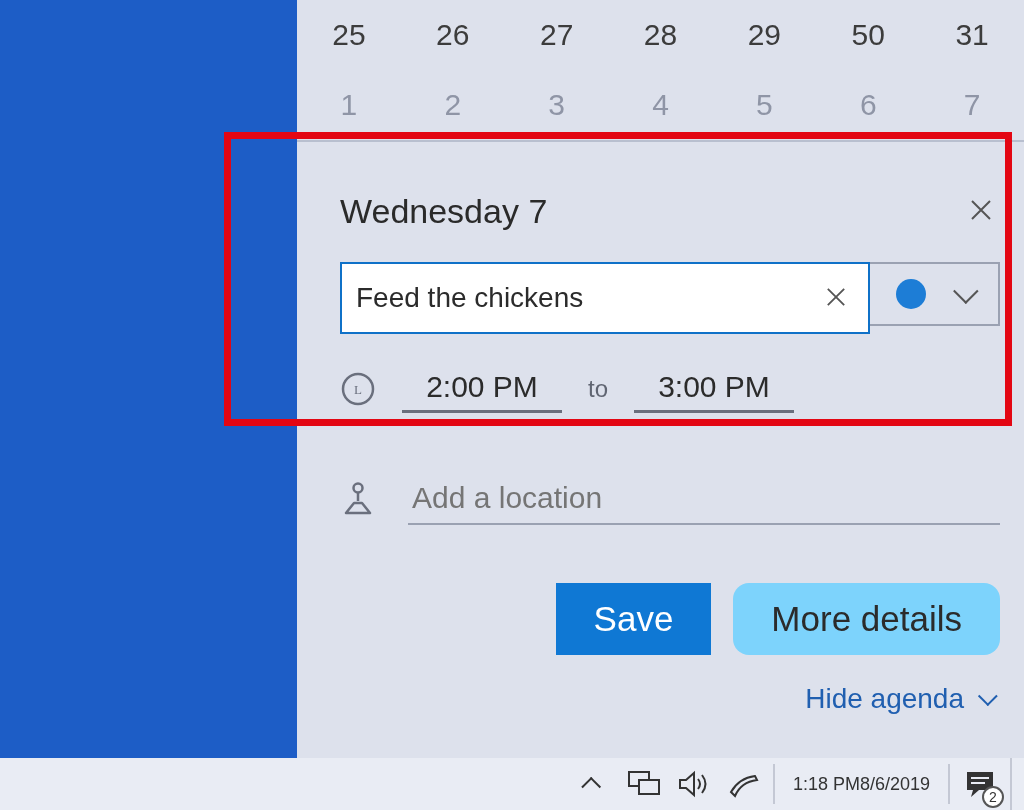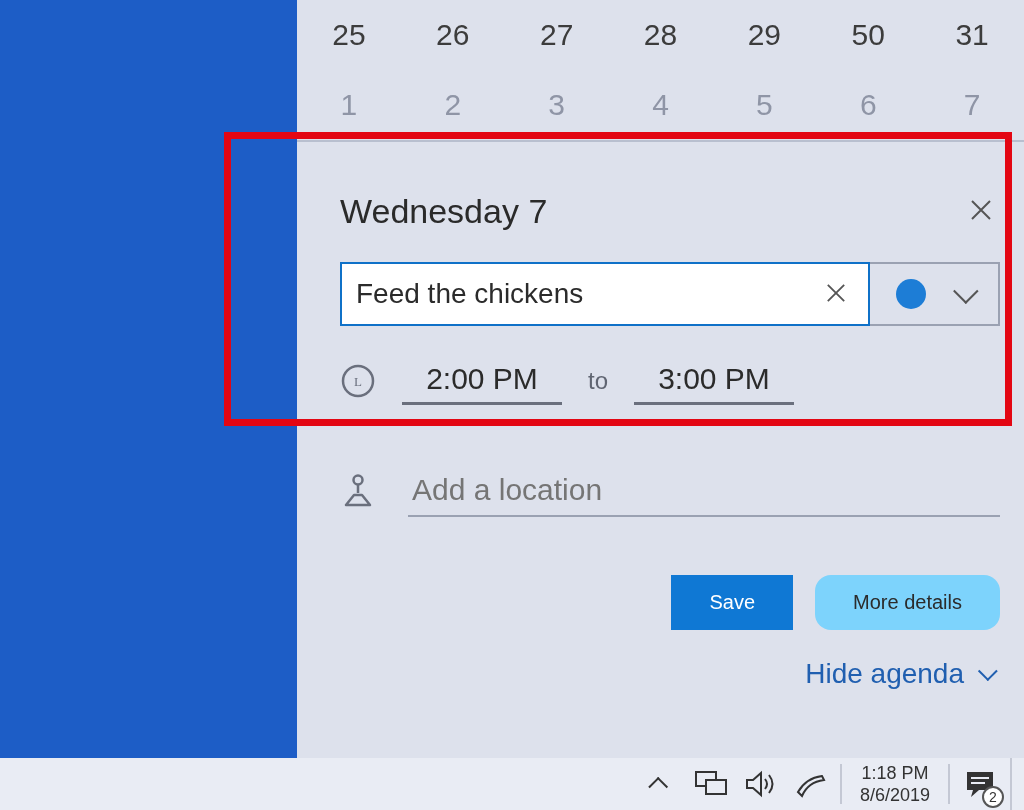--- a/index.html
+++ b/index.html
@@ -62,21 +62,21 @@
     line-height: 1;
   }
 
   .title-row { display: flex; gap: 0; margin-bottom: 30px; }
   .title-input-wrap {
     flex: 1;
     display: flex;
     align-items: center;
     background: #fff;
     border: 2px solid #0f71c8;
-    height: 64px;
+    height: 72px;
     padding: 0 14px;
   }
   .title-input {
     flex: 1;
     border: none;
     outline: none;
     font-size: 28px;
     color: #2b2b2b;
     background: transparent;
   }
@@ -151,21 +151,21 @@
     outline: none;
   }
 
   .buttons-row {
     display: flex;
     justify-content: flex-end;
     gap: 22px;
     margin-bottom: 28px;
   }
   .btn {
-    font-size: 20px;
+    font-size: 35px;
     padding: 16px 38px;
     border: none;
     cursor: pointer;
   }
   .btn-primary { background: #0f78d4; color: #fff; }
   .btn-secondary { background: #7dd3fc; color: #2b2b2b; border-radius: 16px; }
 
   .hide-agenda-row {
     display: flex;
     justify-content: flex-end;
@@ -208,21 +208,21 @@
     display: flex; align-items: center; justify-content: center;
     cursor: pointer;
   }
   .tray-chevron {
     width: 14px; height: 14px;
     border-left: 2px solid #333;
     border-top: 2px solid #333;
     transform: rotate(45deg) translateY(4px);
   }
   .clock-block {
-    display: flex; flex-direction: column;
+    display: flex; 
     align-items: center; justify-content: center;
     font-size: 18px; color: #333;
     padding: 0 10px;
     line-height: 1.25;
     cursor: pointer;
   }
   .action-center {
     position: relative;
     width: 44px; height: 44px;
     display: flex; align-items: center; justify-content: center;

